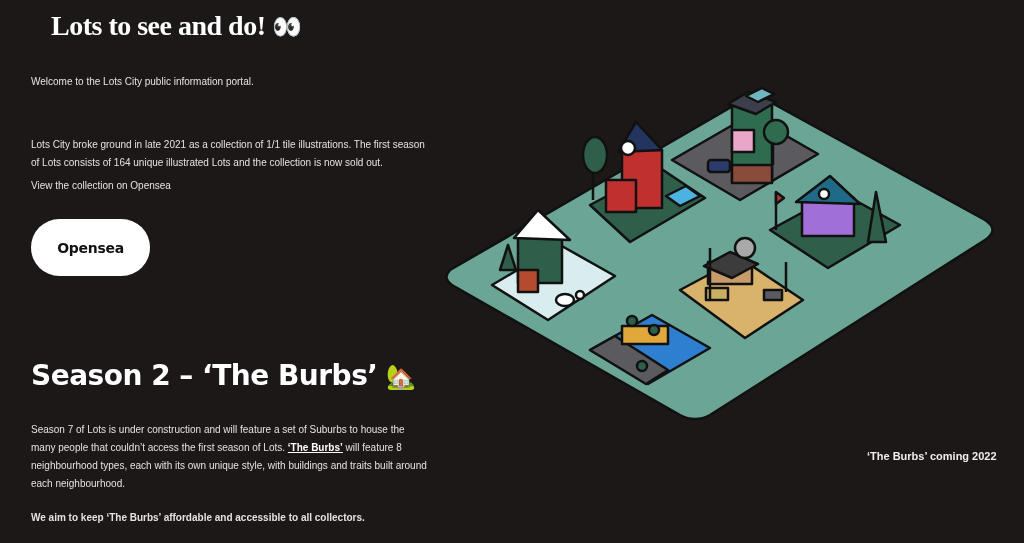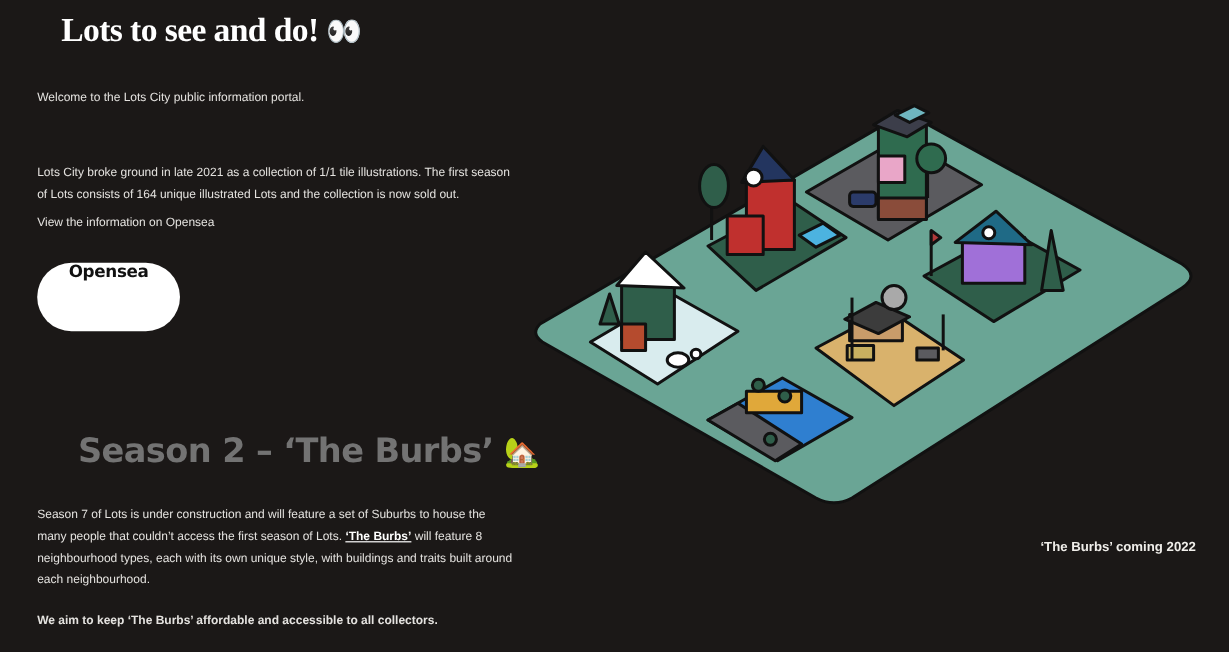--- a/index.html
+++ b/index.html
@@ -10,52 +10,52 @@
     position:relative;
   }
   .h1 {
     position:absolute; left:31px; top:10px;
     font-family:Liberation Serif, serif; font-weight:bold;
     font-size:28px; letter-spacing:-0.5px; color:#fff; white-space:nowrap;margin-left:20px;
   }
   .h2 {
     position:absolute; left:31px; top:359px;
     font-family:"DejaVu Sans", sans-serif; font-weight:bold;
-    font-size:28px; letter-spacing:-0.5px; color:#737373; white-space:nowrap;margin-left:34px;
+    font-size:28px; letter-spacing:-0.5px; color:#ffffff; white-space:nowrap;
   }
   .p {
     position:absolute; left:31px; width:400px;
     font-size:10px; line-height:18px; color:#e4e2df;
   }
   .p b { color:#fff;text-decoration:underline; }
   .btn {
     position:absolute; left:31px; top:219px; width:119px; height:57px;
     border-radius:29px; background:#fff; color:#111;
     font-family:"DejaVu Sans", sans-serif; font-weight:bold; font-size:14px;
-    display:flex; justify-content:center; cursor:pointer;
+    display:flex; align-items:center; justify-content:center; cursor:pointer;
     letter-spacing:-0.3px;
   }
   .caption {
     position:absolute; left:867px; top:450px;
     font-size:11px; font-weight:bold; color:#f0eeea; white-space:nowrap;text-align:center;
   }
   .illus { position:absolute; left:440px; top:80px; width:580px; height:350px; }
   .emoji { font-size:24px; }
 </style>
 </head>
 <body>
 
 <div class="h1">
   <span>Lots to see and do!</span>
   <span class="emoji">👀</span>
 </div>
 
 <div class="p" style="top:73px;">Welcome to the Lots City public information portal.</div>
 <div class="p" style="top:116px;margin-top:20px;">Lots City broke ground in late 2021 as a collection of 1/1 tile illustrations. The first season of Lots consists of 164 unique illustrated Lots and the collection is now sold out.</div>
-<div class="p" style="top:177px;">View the information on Opensea</div>
+<div class="p" style="top:177px;">View the collection on Opensea</div>
 
 <div class="btn">
   <span>Opensea</span>
 </div>
 
 <div class="h2">
   <span>Season 2 – ‘The Burbs’</span>
   <span class="emoji">🏡</span>
 </div>
 

